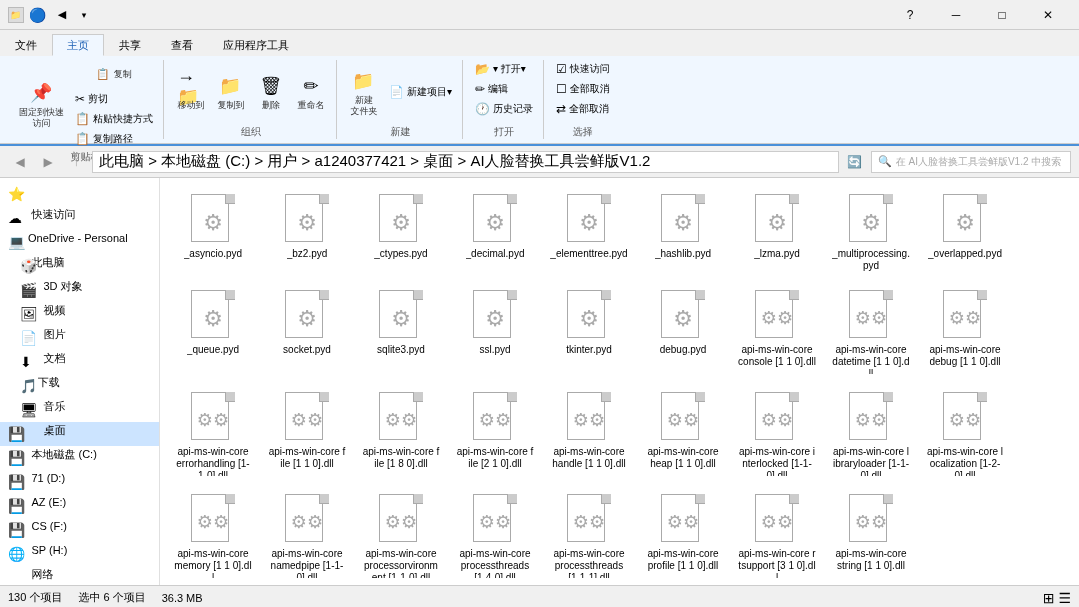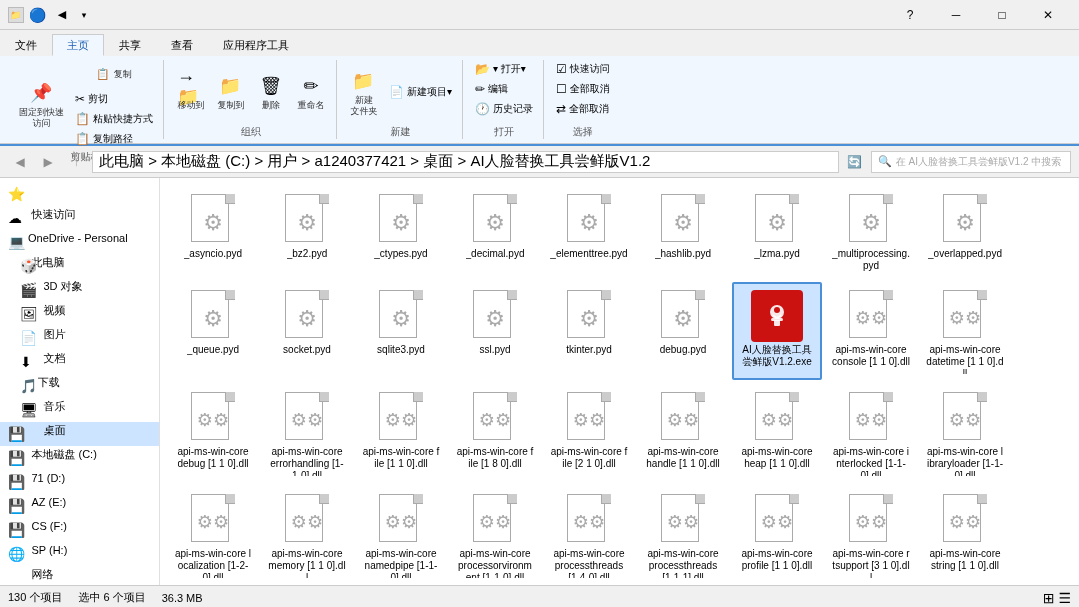--- a/index.html
+++ b/index.html
@@ -599,34 +599,20 @@
         <div class="file-item">
       <div class="file-icon">
             <div style="position:relative;width:48px;height:52px;">
         <div style="position:absolute;left:2px;top:0;width:38px;height:48px;background:white;border:1.5px solid #aaa;"></div>
         <div style="position:absolute;right:2px;top:0;width:10px;height:10px;background:#ccc;border-left:1.5px solid #aaa;border-bottom:1.5px solid #aaa;"></div>
         <div style="position:absolute;left:50%;top:50%;transform:translate(-50%,-40%);font-size:22px;color:#aaa;">⚙</div>
       </div>
           </div>
       <div class="file-name">debug.pyd</div>
     </div>
-        <div class="file-item selected">
-      <div class="file-icon">
-            <div class="exe-icon-wrap">
-        <svg width="32" height="32" viewBox="0 0 32 32">
-          <circle cx="16" cy="12" r="7" fill="white" opacity="0.9"></circle>
-          <rect x="10" y="18" width="12" height="3" rx="1.5" fill="white" opacity="0.9"></rect>
-          <rect x="13" y="20" width="6" height="6" rx="1" fill="white" opacity="0.9"></rect>
-          <circle cx="16" cy="10" r="3" fill="#cc1111"></circle>
-          <path d="M12 15 Q16 20 20 15" stroke="white" fill="none" stroke-width="1.5"></path>
-        </svg>
-      </div>
-          </div>
-      <div class="file-name">AI人脸替换工具尝鲜版V1.2.exe</div>
-    </div>
         <div class="file-item">
       <div class="file-icon">
             <div style="position:relative;width:48px;height:52px;">
         <div style="position:absolute;left:2px;top:0;width:38px;height:48px;background:white;border:1.5px solid #aaa;"></div>
         <div style="position:absolute;right:2px;top:0;width:10px;height:10px;background:#ccc;border-left:1.5px solid #aaa;border-bottom:1.5px solid #aaa;"></div>
         <div style="position:absolute;left:50%;top:50%;transform:translate(-50%,-40%);font-size:18px;color:#aaa;">⚙⚙</div>
       </div>
           </div>
       <div class="file-name">api-ms-win-core console [1 1 0].dll</div>
     </div>

